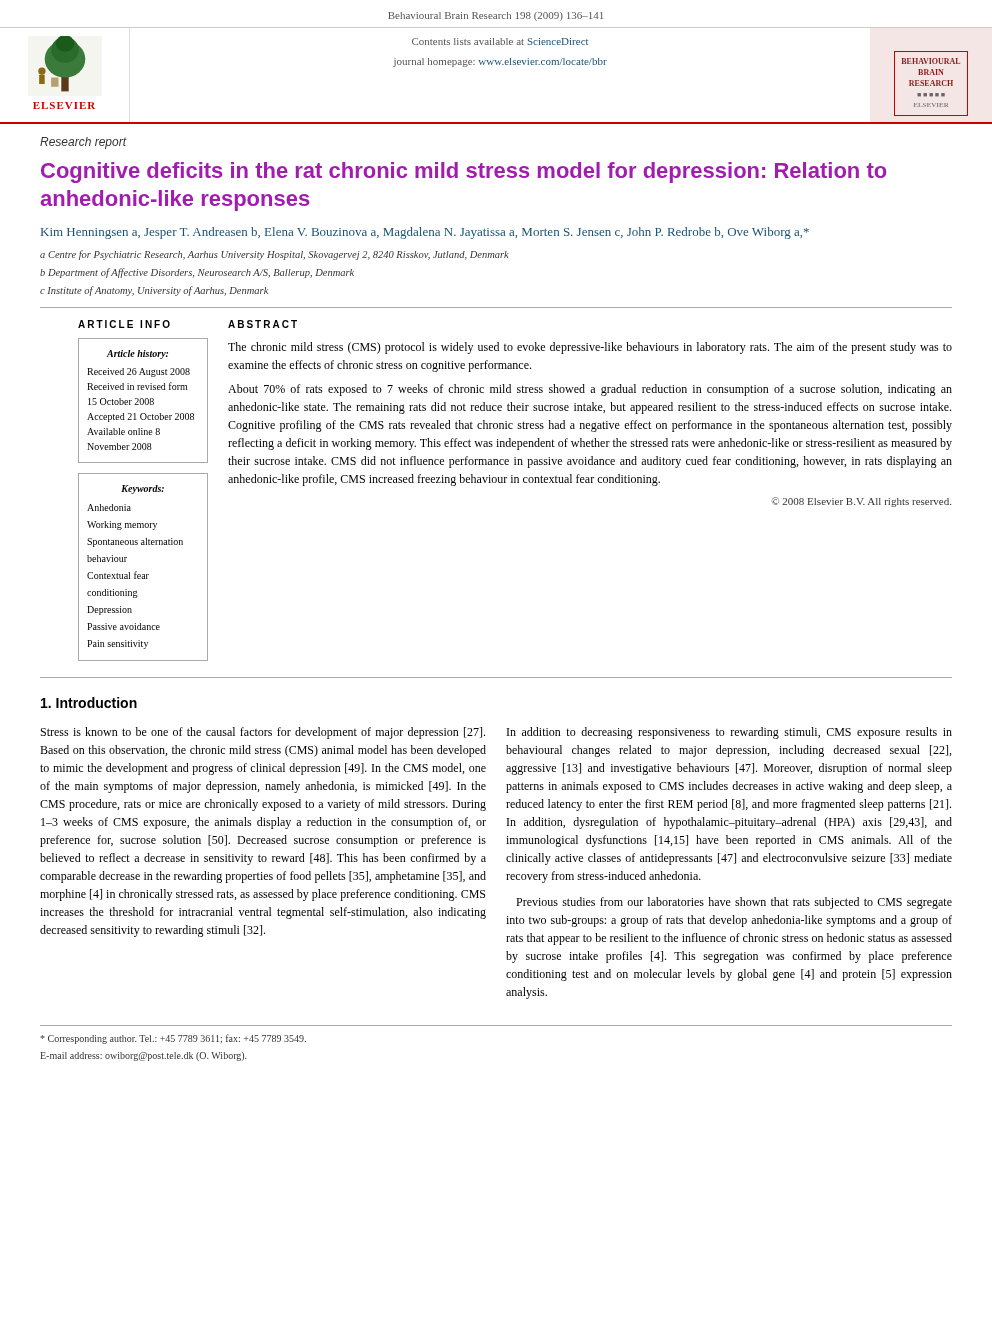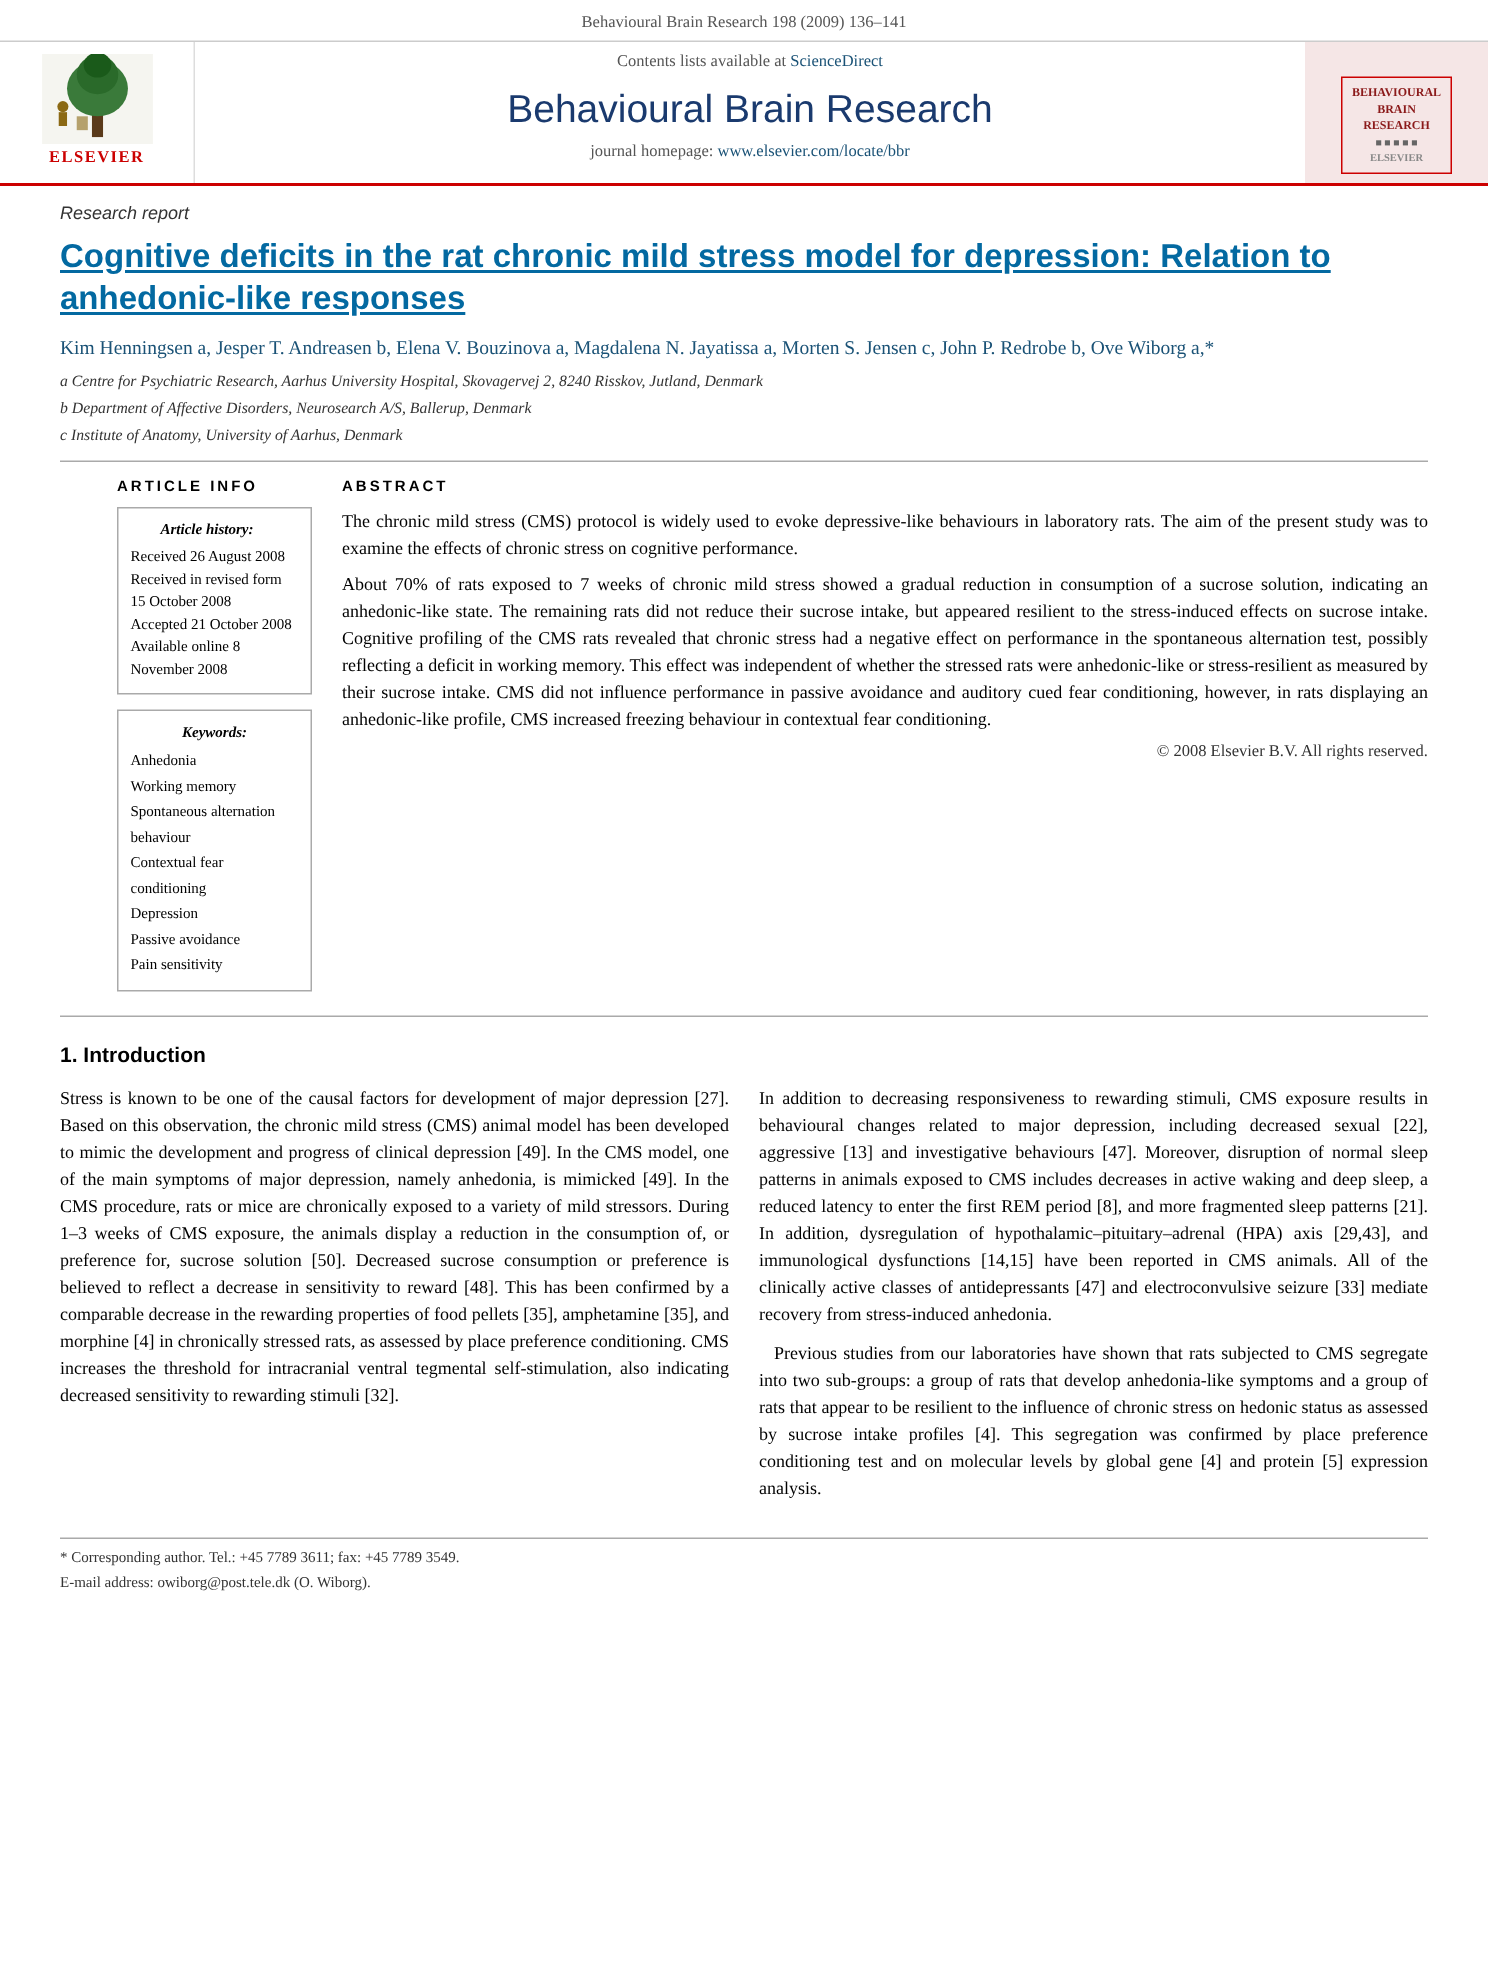--- a/index.html
+++ b/index.html
@@ -106,25 +106,24 @@
     .article-type {
       font-size: 12px;
       font-style: italic;
       color: #333;
       margin-bottom: 6px;
       font-family: Arial, sans-serif;
     }
     .article-title {
       font-size: 22px;
       font-weight: bold;
-      color: #0369a1;
+      color: #a21caf;
       margin-bottom: 8px;
       line-height: 1.3;
       font-family: Arial, sans-serif;
-      text-decoration: underline;
     }
     .authors {
       font-size: 13px;
       color: #1a5276;
       margin-bottom: 6px;
       line-height: 1.5;
     }
     .affiliations {
       font-size: 10.5px;
       color: #333;
@@ -286,21 +285,20 @@
           <rect x="25" y="45" width="8" height="10" fill="#8b6914" opacity="0.6"></rect>
         </svg>
         <div class="elsevier-text">ELSEVIER</div>
       </div>
     </div>
     <div class="journal-header-center">
       <div class="sciencedirect-link">
         <span>Contents lists available at</span>
         <a href="#">ScienceDirect</a>
       </div>
-      <div class="journal-title">Behavioural Brain Research</div>
       <div class="journal-homepage">
         <span>journal homepage:</span>
         <a href="#">www.elsevier.com/locate/bbr</a>
       </div>
     </div>
     <div class="journal-header-right">
       <div class="journal-badge">
         <div>BEHAVIOURAL</div>
         <div>BRAIN</div>
         <div>RESEARCH</div>

